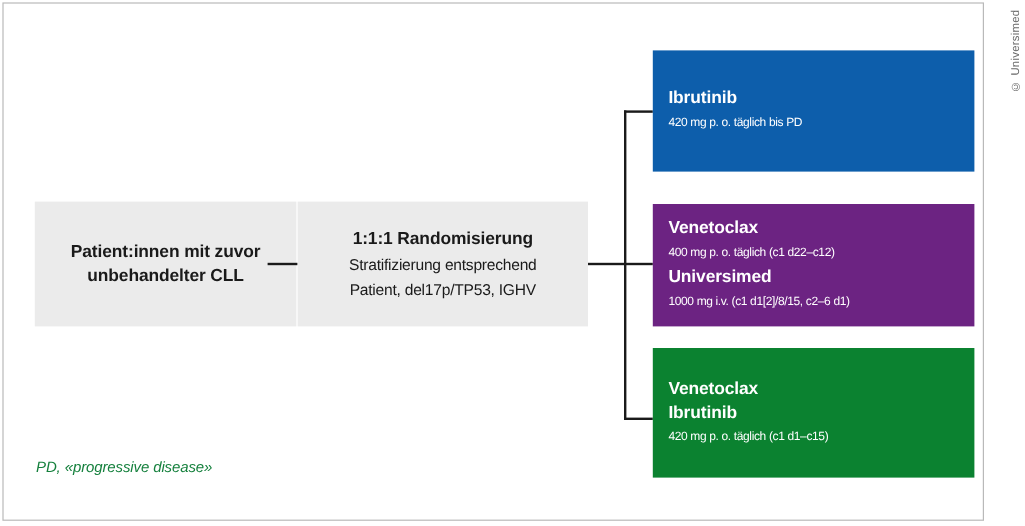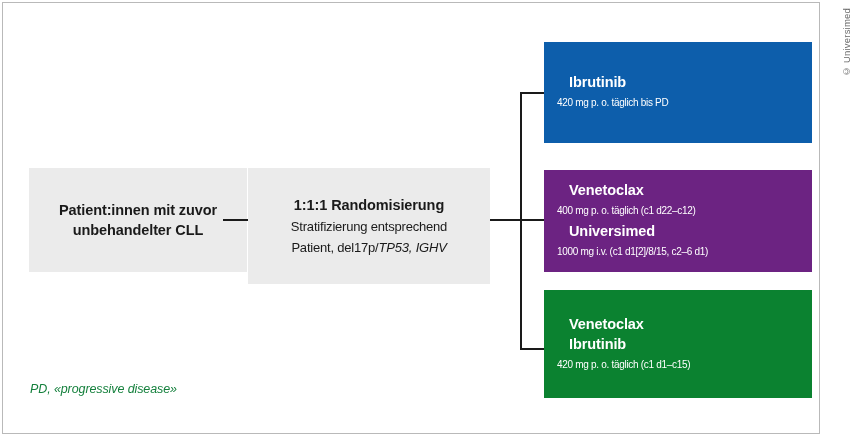--- a/index.html
+++ b/index.html
@@ -55,56 +55,55 @@
     font-size: 14.5px;
     font-weight: bold;
     line-height: 20px;
     letter-spacing: -0.1px;
   }
 
   #box-randomisation {
     left: 248px;
     top: 168px;
     width: 242px;
-    height: 116px;
+    height: 104px;
     padding: 16px 6px;
   }
   #box-randomisation .rand-title {
     font-size: 14.5px;
     font-weight: bold;
     line-height: 21px;
     letter-spacing: -0.1px;
   }
   #box-randomisation .rand-sub {
     font-size: 13px;
     font-weight: normal;
     line-height: 21px;
     letter-spacing: -0.2px;
   }
-  .ital { font-style: italic; }
+  .ital { }
 
   
   .arm-box {
     position: absolute;
     left: 544px;
     width: 268px;
     box-sizing: border-box;
     color: #ffffff;
     display: flex;
     flex-direction: column;
     justify-content: center;
     padding-left: 13px;
     padding-right: 8px;
   }
   .arm-box .drug {
     font-size: 14.5px;
     font-weight: bold;
     line-height: 20px;
     letter-spacing: -0.1px;
-    margin-left: 12px;
   }
   .arm-box .dose {
     font-size: 10px;
     font-weight: normal;
     line-height: 21px;
     letter-spacing: -0.3px;
   }
 
   #box-arm-ibrutinib {
     top: 42px;

